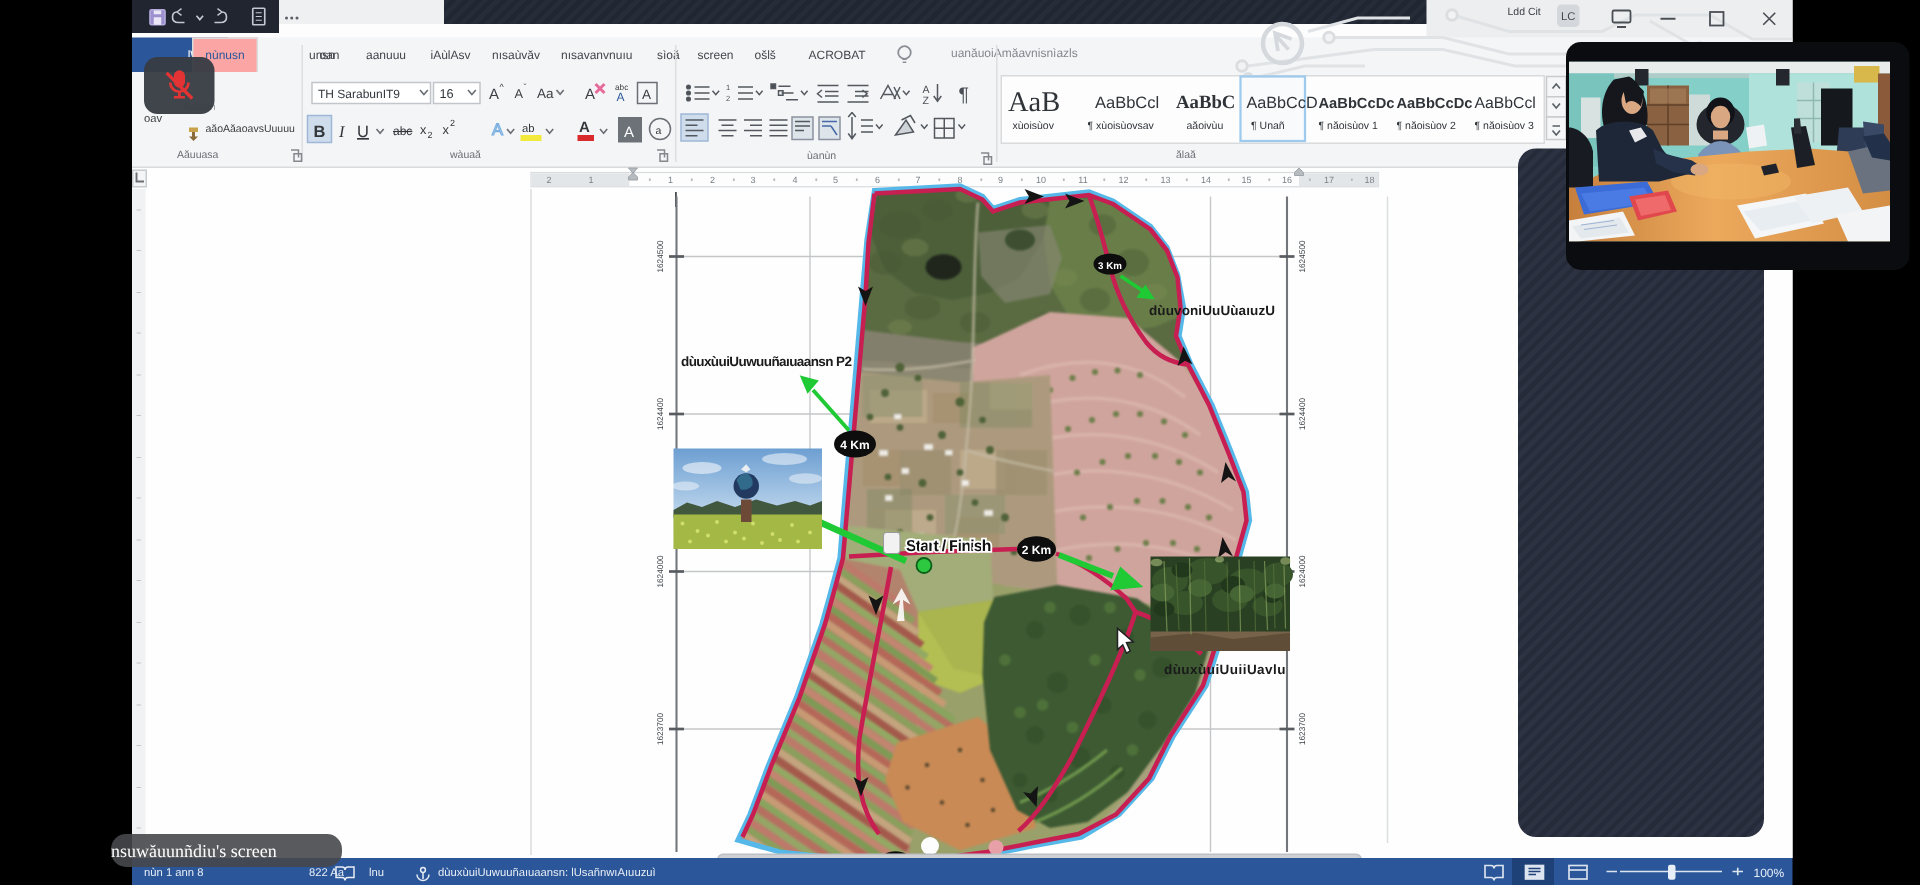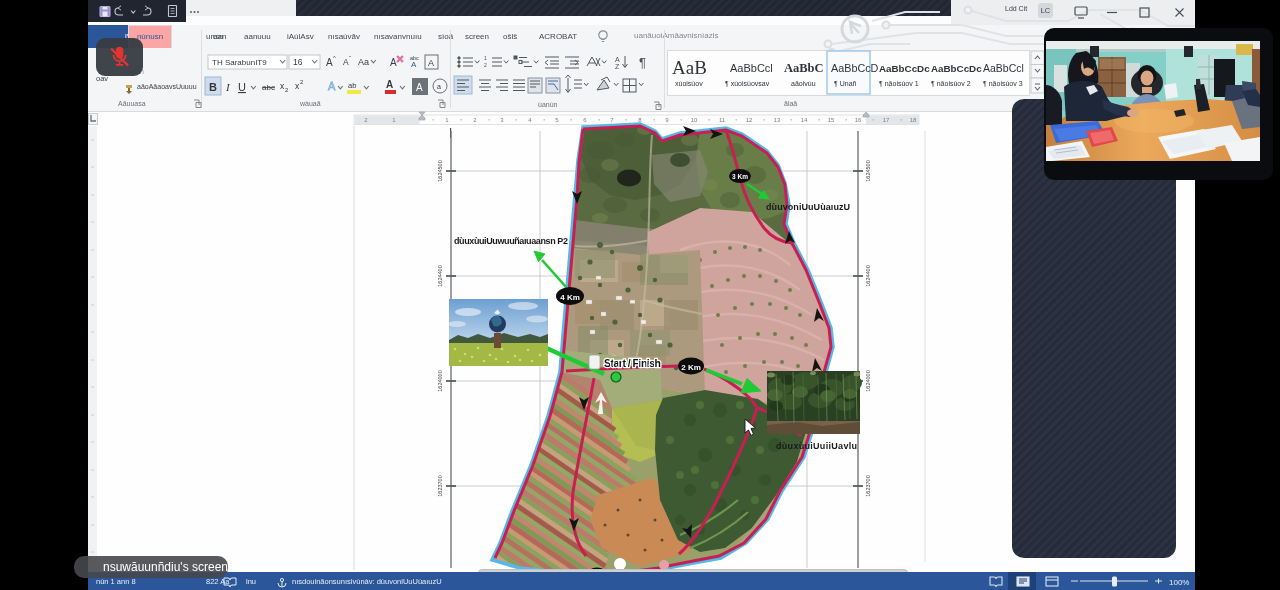--- a/index.html
+++ b/index.html
@@ -856,21 +856,21 @@
 <path d="M5,4 L26,25" stroke-width="2.8"></path>
 </g>
     </svg>
 
 <div class="abs" style="left:478px;top:569px;width:430px;height:8.5px;border-radius:4px;background:#cdd1d4;border:1px solid #bcc0c4;box-sizing:border-box;"></div>
 
 <div class="abs" style="left:88px;top:572px;width:1107px;height:18px;background:#2b579a;"></div>
 <div class="txt" style="left:96px;top:577px;font-size:7.5px;color:#e8edf5;">nùn 1 ann 8</div>
 <div class="txt" style="left:182px;top:577px;font-size:7.5px;color:#e8edf5;padding-left:24px;">822 Aa</div>
 <div class="txt" style="left:246px;top:577px;font-size:7.5px;color:#e8edf5;">lnu</div>
-<div class="txt" style="left:292px;top:577px;font-size:7.5px;color:#e8edf5;">nısdouinăonsunısivùnàv: dùuvoniUuUùaıuzU</div>
+<div class="txt" style="left:292px;top:577px;font-size:7.5px;color:#e8edf5;">dùuxùuiUuwuuñaıuaansn: lUsañnwıAıuuzuì</div>
 <svg class="abs" style="left:222px;top:576px;" width="70" height="12" viewBox="0 0 70 12">
 <g stroke="#e8edf5" fill="none" stroke-width="1">
 <path d="M2,2 h4 a2,2 0 0 1 2,2 a2,2 0 0 1 2,-2 h4 v7 h-4 a2,2 0 0 0 -2,2 a2,2 0 0 0 -2,-2 h-4 z"></path>
 <circle cx="60" cy="4" r="1.6"></circle>
         <path d="M56,7 a4,4 0 0 0 8,0 M60,6 v4"></path>
 </g>
     </svg>
 <div class="abs" style="left:1008px;top:572px;width:28px;height:18px;background:#1e4277;"></div>
 <svg class="abs" style="left:984px;top:574px;" width="210" height="14" viewBox="0 0 210 14">
 <g stroke="#dce4f0" fill="none" stroke-width="1.1">
@@ -879,13 +879,13 @@
         <path d="M35,5 h8 M35,7 h8 M35,9 h5" stroke="#1e4277"></path>
 <rect x="62" y="3" width="12" height="9"></rect>
         <path d="M62,6 h12"></path>
 <path d="M87,7 h7 M171,7 h7 M174.5,4.5 v5"></path>
 <path d="M96,7 h68" stroke-width="1"></path>
 </g>
 <rect x="128" y="2.5" width="5" height="10" rx="1.5" fill="#e8eef8"></rect>
 <text x="185" y="10.5" font-size="8" fill="#e8eef8" font-family="Liberation Sans,sans-serif">100%</text>
 </svg>
 
-<div class="abs" style="left:74px;top:556px;width:154px;height:22px;border-radius:10px;background:rgba(70,72,76,0.9);color:#fff;font-size:12px;text-align:right;line-height:22px;">nsuwăuunñdiu's screen</div>
+<div class="abs" style="left:74px;top:556px;width:154px;height:22px;border-radius:10px;background:rgba(70,72,76,0.9);color:#fff;font-size:12px;text-align:left;line-height:22px;font-family:Liberation Serif, serif;">nsuwăuunñdiu's screen</div>
 </div>
 </body></html>

